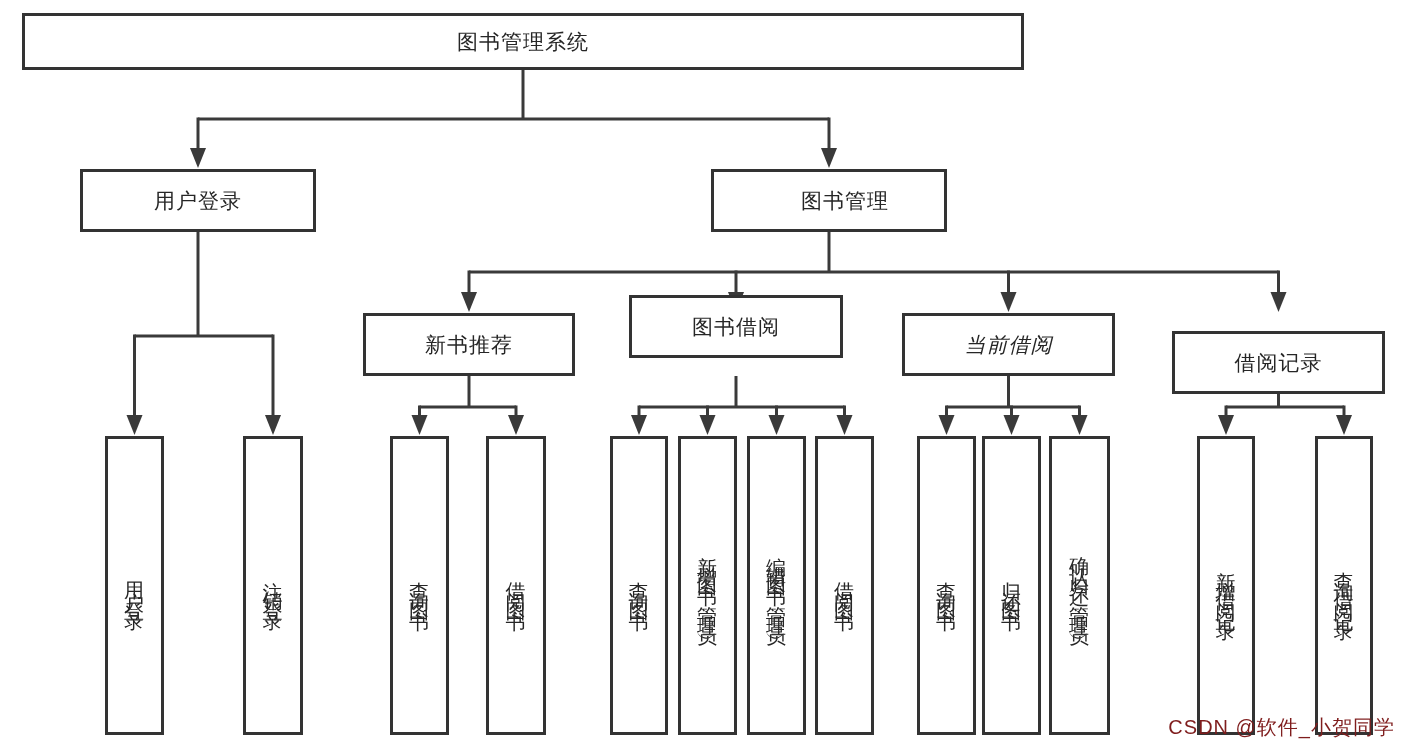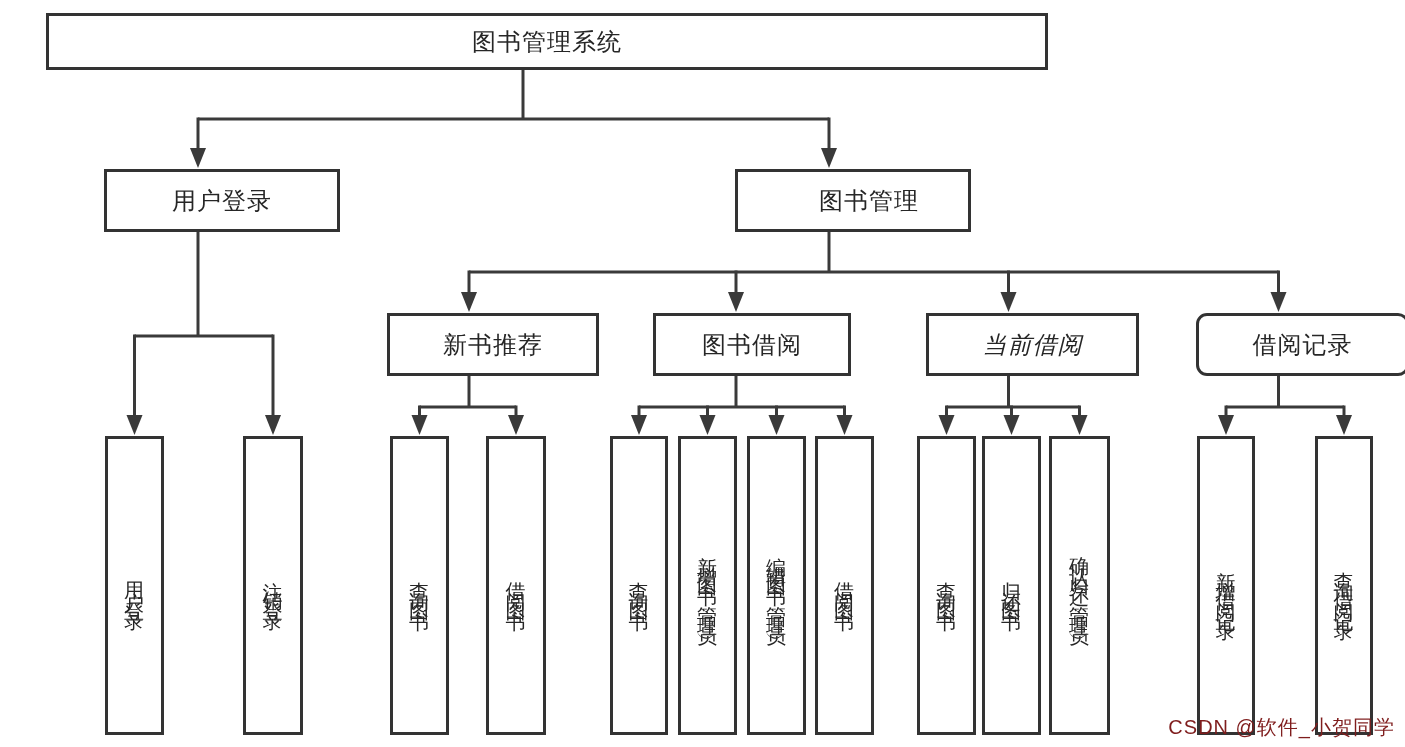--- a/index.html
+++ b/index.html
@@ -24,25 +24,24 @@
     pointer-events: none;
   }
   .hbox {
     position: absolute;
     box-sizing: border-box;
     border: 3px solid #333333;
     background: #ffffff;
     display: flex;
     align-items: center;
     justify-content: center;
-    font-size: 24px;
+    font-size: 21px;
     color: #262626;
     letter-spacing: 1px;
     white-space: nowrap;
-    margin-left: 24px;
   }
   .vbox {
     position: absolute;
     box-sizing: border-box;
     border: 3px solid #333333;
     background: #ffffff;
     display: flex;
     align-items: center;
     justify-content: center;
     writing-mode: vertical-rl;
@@ -121,23 +120,23 @@
       <line x1="1344" y1="405.5" x2="1344" y2="424" stroke="#3a3a3a" stroke-width="3"></line>
       <polygon points="1336,415 1352,415 1344,435" fill="#3a3a3a"></polygon>
     </svg>
 
   <div class="hbox" style="left:22px; top:13px; width:1002px; height:57px;">图书管理系统</div>
 
   <div class="hbox" style="left:80px; top:169px; width:236px; height:63px;">用户登录</div>
   <div class="hbox" style="left:711px; top:169px; width:236px; height:63px;padding-left:32px;">图书管理</div>
 
   <div class="hbox" style="left:363px; top:313px; width:212px; height:63px;">新书推荐</div>
-  <div class="hbox" style="left:629px; top:313px; width:198px; height:63px;">图书借阅</div>
+  <div class="hbox" style="left:629px; top:295px; width:214px; height:63px;">图书借阅</div>
   <div class="hbox" style="left:902px; top:313px; width:213px; height:63px;font-style:italic;">当前借阅</div>
-  <div class="hbox" style="left:1172px; top:313px; width:213px; height:63px;border-radius:11px;">借阅记录</div>
+  <div class="hbox" style="left:1172px; top:331px; width:213px; height:63px;">借阅记录</div>
 
   <div class="vbox" style="left:105px; top:436px; width:59px; height:299px;">用户登录</div>
   <div class="vbox" style="left:243px; top:436px; width:60px; height:299px;">注销登录</div>
 
   <div class="vbox" style="left:390px; top:436px; width:59px; height:299px;">查询图书</div>
   <div class="vbox" style="left:486px; top:436px; width:60px; height:299px;">借阅图书</div>
 
   <div class="vbox" style="left:610px; top:436px; width:58px; height:299px;">查询图书</div>
   <div class="vbox" style="left:678px; top:436px; width:59px; height:299px;">新增图书（管理员）</div>
   <div class="vbox" style="left:747px; top:436px; width:59px; height:299px;">编辑图书（管理员）</div>

